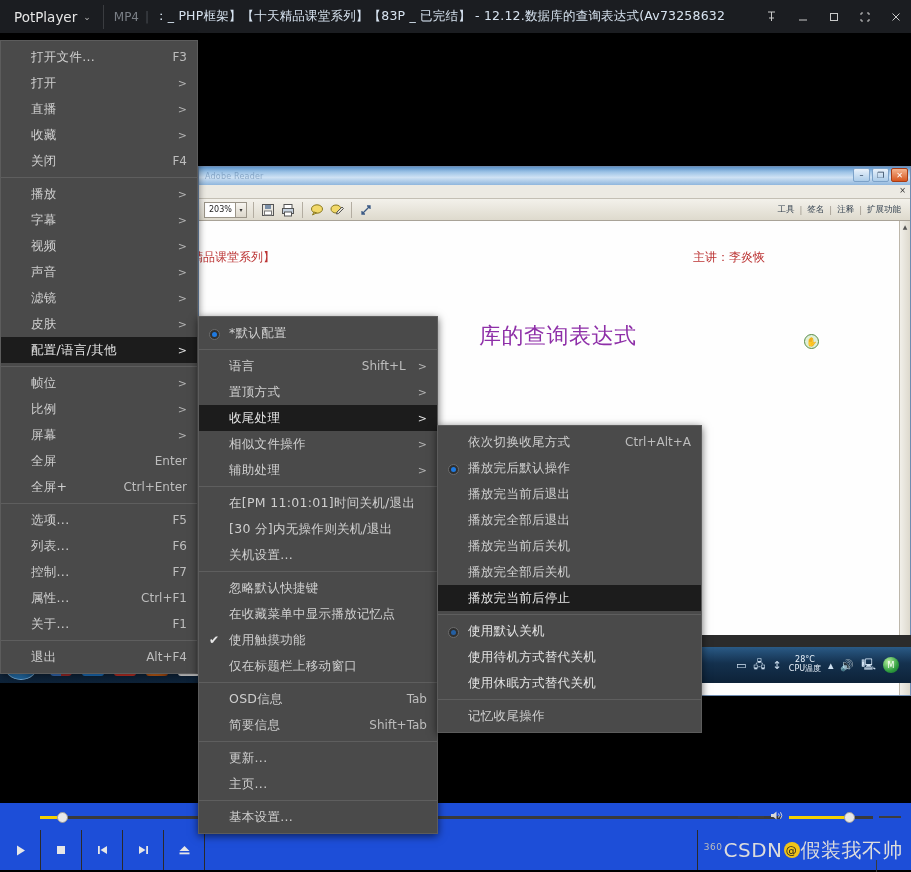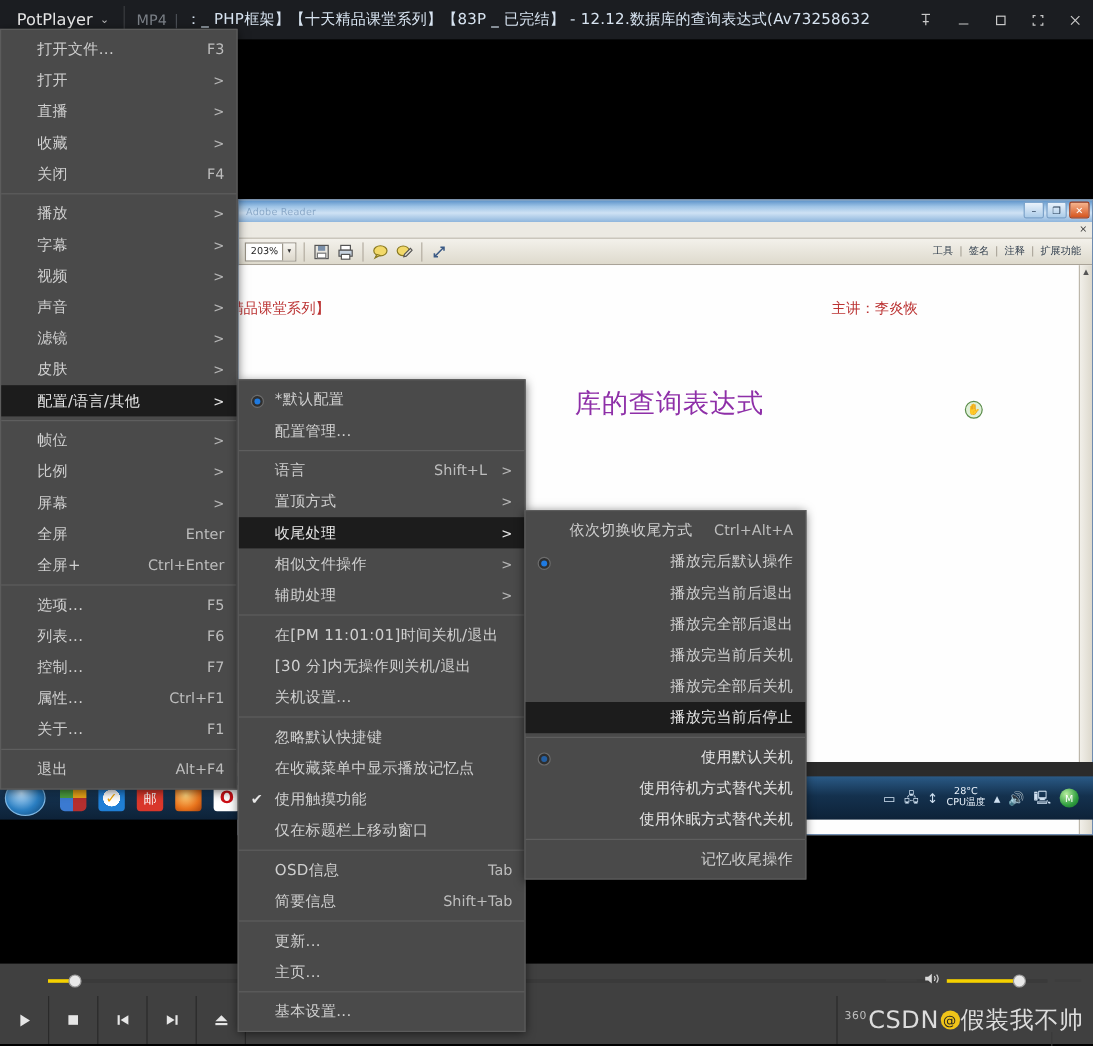--- a/index.html
+++ b/index.html
@@ -150,21 +150,21 @@
     width:16px; height:16px; border-radius:50%;
     background:radial-gradient(circle at 35% 30%,#b9f0a0,#2f9e3f 60%,#16662a);
     color:#fff; font-size:8px; display:flex; align-items:center; justify-content:center;
   }
   .taskbar-edge {
     position:absolute; left:0; top:602px; width:911px; height:13px; background:#2b2b2b;
   }
   .taskbar-edge .white { position:absolute; left:70px; top:0; right:320px; height:13px; background:#fff; border:1px solid #9a9a9a; }
 
   
-  .controls { position:absolute; left:0; top:803px; width:911px; height:67px; background:#404040;padding-left:32px; }
+  .controls { position:absolute; left:0; top:803px; width:911px; height:67px; background:#1d4ed8;padding-left:32px; }
   .seekrow { height:27px; display:flex; align-items:center; position:relative; }
   .seek {
     position:absolute; left:8px; right:130px; top:13px; height:3px; background:#3a3a3a;
   }
   .seek .fill { position:absolute; left:0; top:0; height:3px; width:28px; background:#f5d100; }
   .seek .thumb {
     position:absolute; left:32px; top:-4px; width:11px; height:11px; border-radius:50%;
     background:#e8e8e8; border:1px solid #9a9a9a;
   }
   .volwrap { position:absolute; right:10px; top:7px; display:flex; align-items:center; gap:6px; }
@@ -215,23 +215,23 @@
   .menu .mi.dis .mark { color:#8d8d8d; }
   .menu .sepline { height:1px; background:#5e5e5e; margin:3px 0; }
   .radio {
     width:11px; height:11px; border-radius:50%; background:#2f2f2f;
     border:1px solid #6c6c6c; display:inline-flex; align-items:center; justify-content:center;
   }
   .radio i { width:5px; height:5px; border-radius:50%; background:#1f7ae0; display:block; }
   .radio.dis i { background:#1f7ae0; opacity:.65; }
   .chk { color:#e8e8e8; font-size:12px; }
 
-  #menu-main { left:0; top:24px; width:198px; }
+  #menu-main { left:0; top:40px; width:198px; }
   #menu-config { left:198px; top:316px; width:240px; }
-  #menu-finish { left:437px; top:425px; width:235px;text-align:right; }
+  #menu-finish { left:437px; top:425px; width:265px; }
 </style>
 </head>
 <body>
 
 <div id="app">
 
   <div class="titlebar">
     <div class="tb-logo">
       <span>PotPlayer</span>
       <span class="chev">⌄</span>
@@ -557,24 +557,20 @@
         <span class="acc">Alt+F4</span>
       </div>
     </div>
   <div class="menu" id="menu-config">
       <div class="mi">
         <span class="mark"><span class="radio">
             <i></i>
           </span></span>
         <span class="lbl">*默认配置</span>
       </div>
-      <div class="mi">
-        <span class="mark"></span>
-        <span class="lbl">配置管理...</span>
-      </div>
       <div class="sepline"></div>
       <div class="mi">
         <span class="mark"></span>
         <span class="lbl">语言</span>
         <span class="acc">Shift+L</span>
         <span class="arw">&gt;</span>
       </div>
       <div class="mi">
         <span class="mark"></span>
         <span class="lbl">置顶方式</span>

